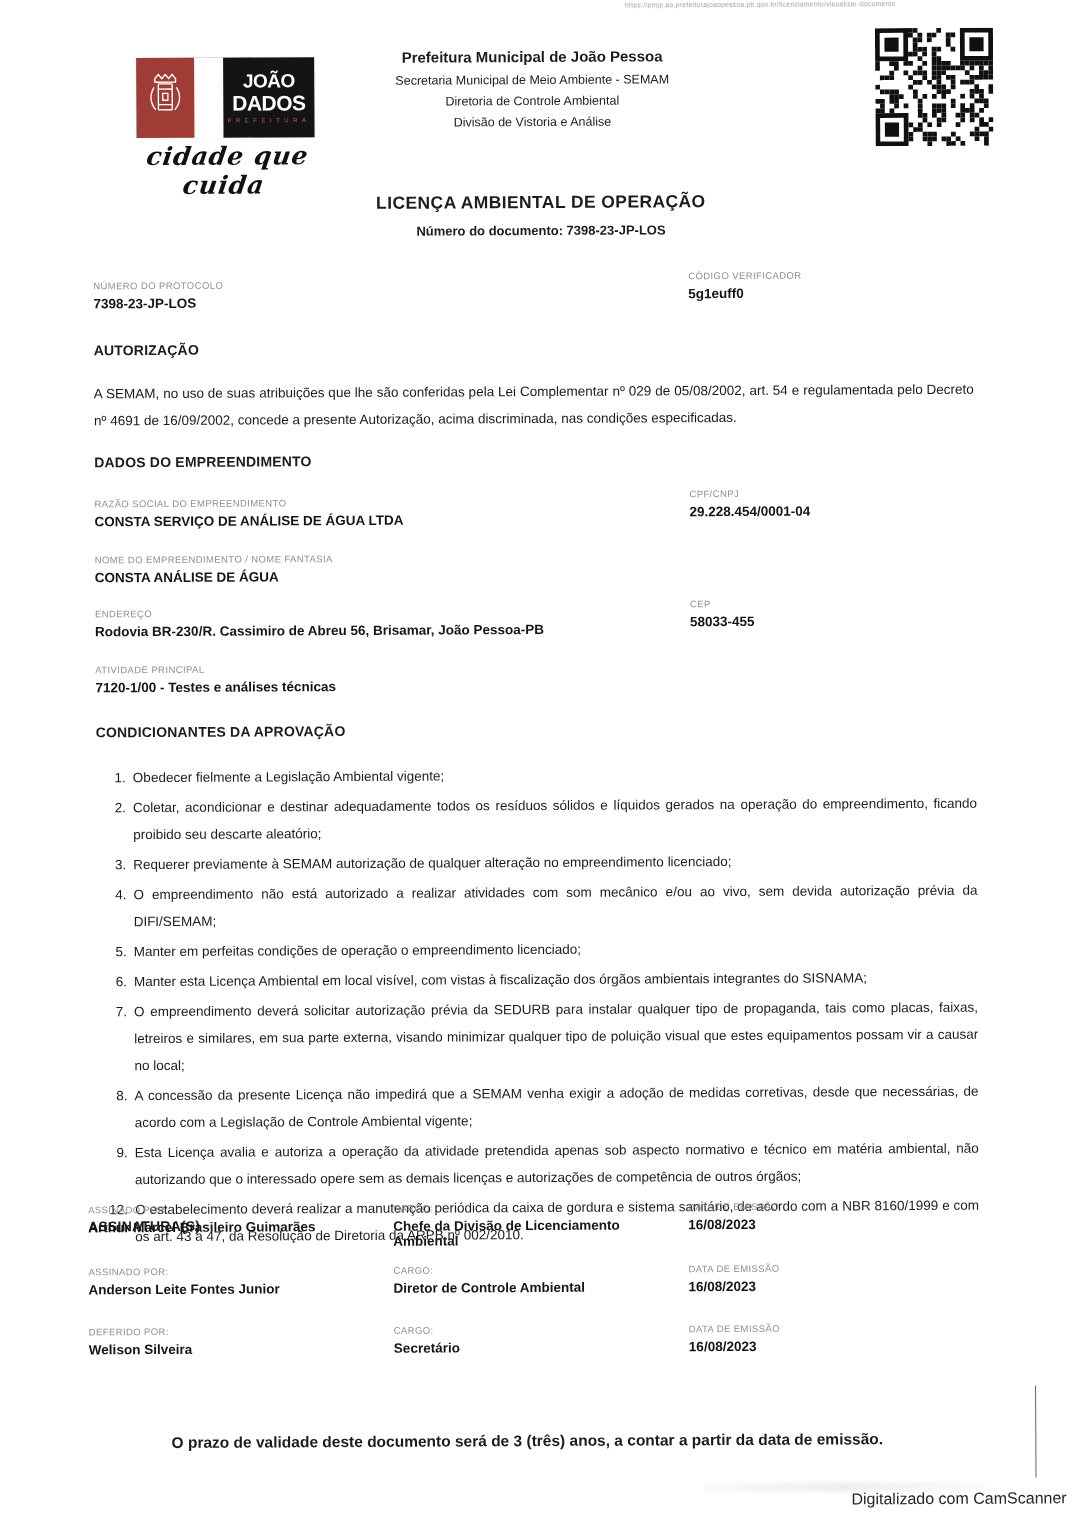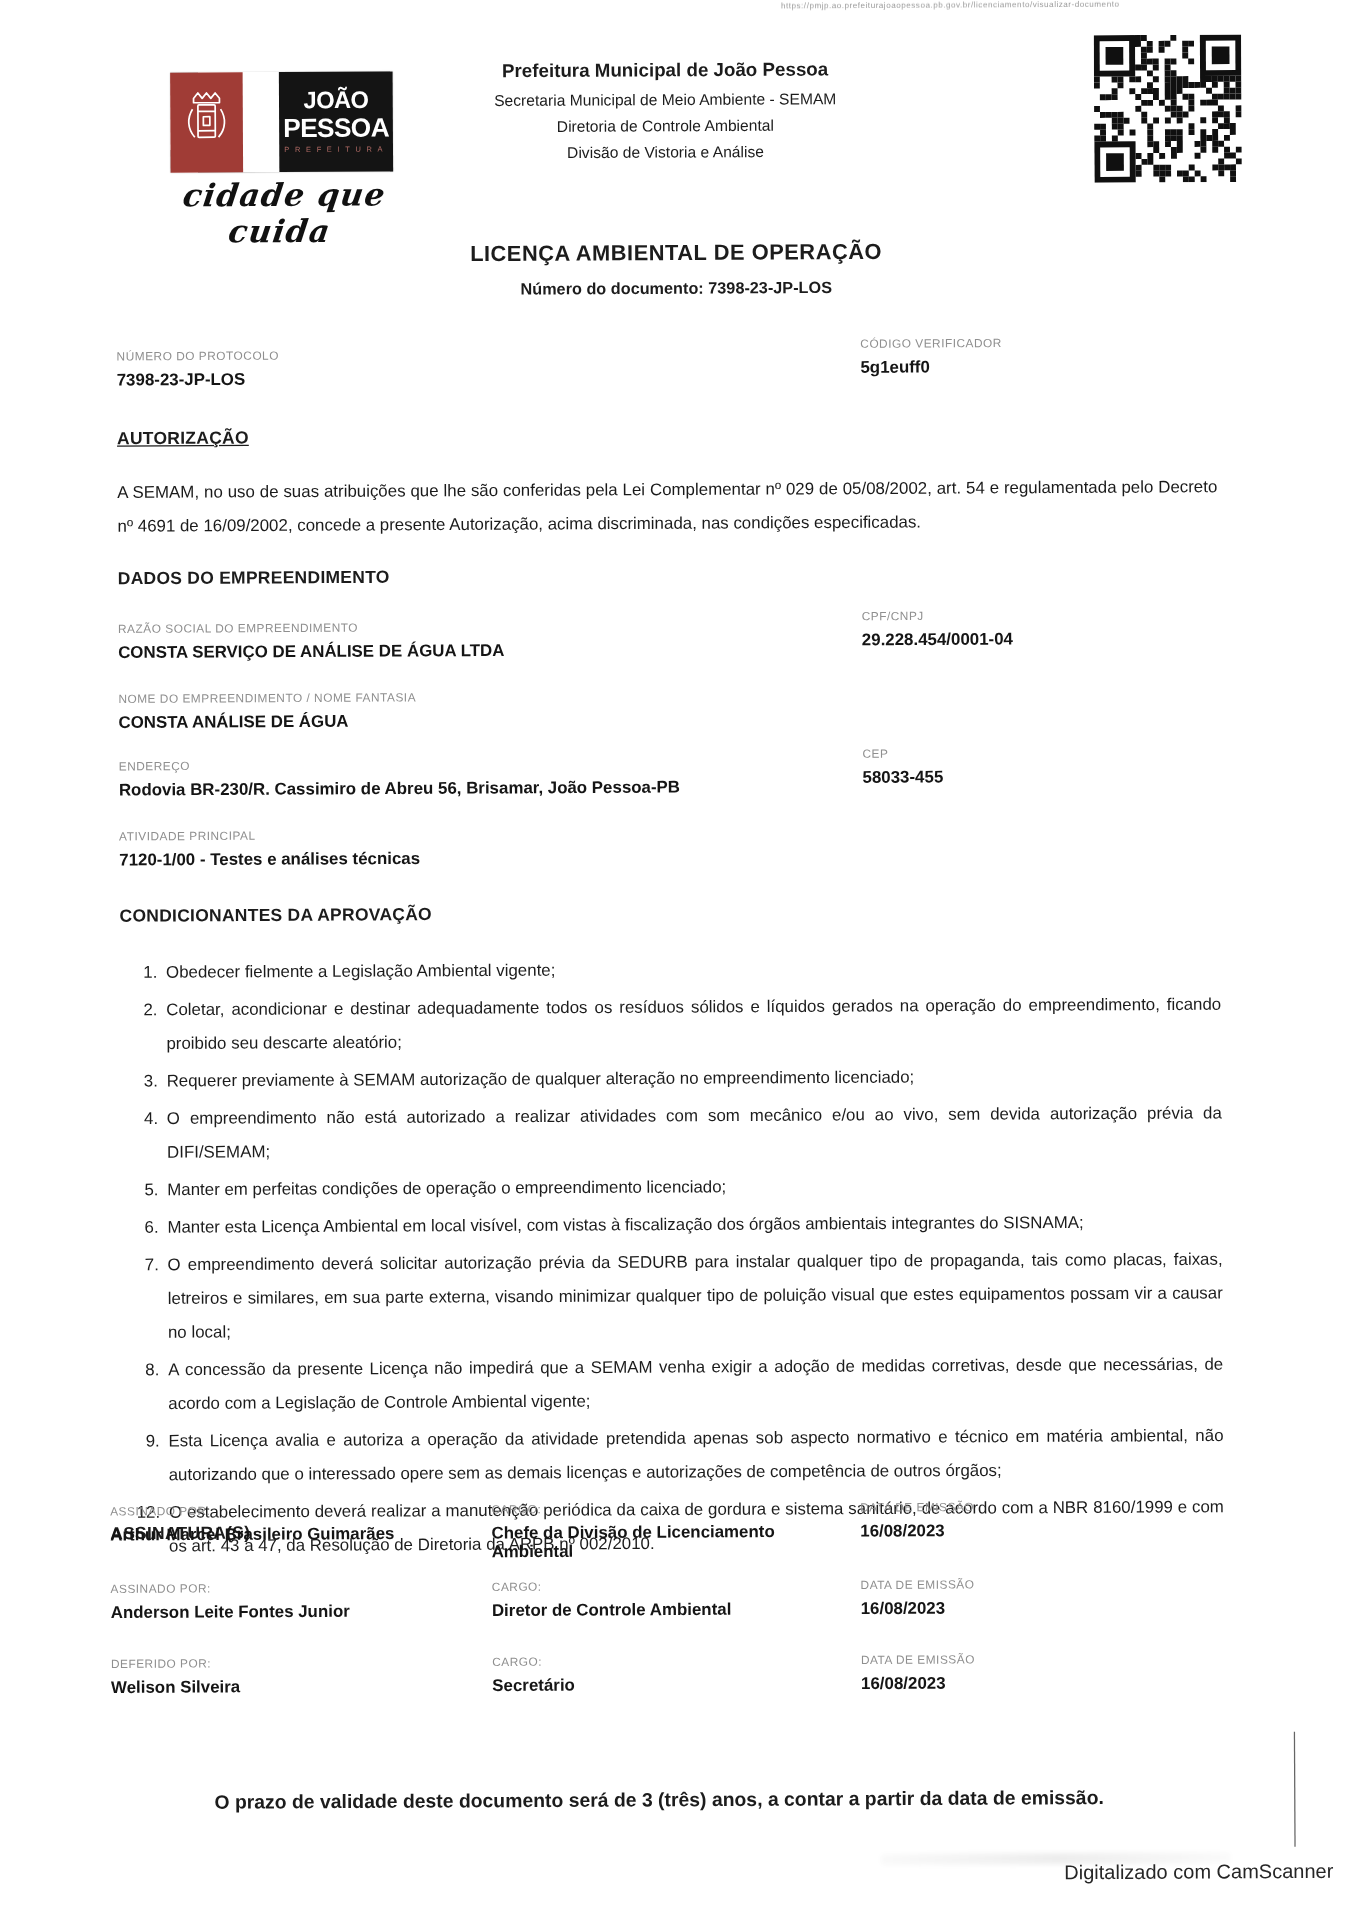--- a/index.html
+++ b/index.html
@@ -82,21 +82,21 @@
             <path d="M10 10 l4 -5 4 5 4 -5 4 5 4 -5 4 5 v4 h-24 z"></path>
             <rect x="14" y="16" width="16" height="30" rx="1"></rect>
             <path d="M14 22 h16 M14 40 h16"></path>
             <rect x="19" y="27" width="6" height="8"></rect>
             <path d="M9 20 c-5 8 -5 18 2 26 M35 20 c5 8 5 18 -2 26"></path>
           </svg>
         </span>
       </div>
       <div class="logo-black">
         <div class="logo-l1">JOÃO</div>
-        <div class="logo-l2">PESSOA</div>
+        <div class="logo-l2">DADOS</div>
         <div class="logo-l3">PREFEITURA</div>
       </div>
     </div>
     <div class="logo-tagline">cidade que cuida</div>
   </div>
 
   <div class="org-block">
     <div class="org-l1">Prefeitura Municipal de João Pessoa</div>
     <div class="org-l">Secretaria Municipal de Meio Ambiente - SEMAM</div>
     <div class="org-l">Diretoria de Controle Ambiental</div>
@@ -324,21 +324,21 @@
 
   <div class="row" style="top:278px;">
     <div class="label">NÚMERO DO PROTOCOLO</div>
     <div class="value">7398-23-JP-LOS</div>
     <div class="col-right">
       <div class="label">CÓDIGO VERIFICADOR</div>
       <div class="value">5g1euff0</div>
     </div>
   </div>
 
-  <div class="heading" style="top:340px;text-decoration:underline;">AUTORIZAÇÃO</div>
+  <div class="heading" style="top:340px;">AUTORIZAÇÃO</div>
   <div class="para" style="top:378px;">A SEMAM, no uso de suas atribuições que lhe são conferidas pela Lei Complementar nº 029 de 05/08/2002, art. 54 e regulamentada pelo Decreto nº 4691 de 16/09/2002, concede a presente Autorização, acima discriminada, nas condições especificadas.</div>
 
   <div class="heading" style="top:452px;">DADOS DO EMPREENDIMENTO</div>
 
   <div class="row" style="top:496px;">
     <div class="label">RAZÃO SOCIAL DO EMPREENDIMENTO</div>
     <div class="value">CONSTA SERVIÇO DE ANÁLISE DE ÁGUA LTDA</div>
     <div class="col-right">
       <div class="label">CPF/CNPJ</div>
       <div class="value">29.228.454/0001-04</div>

